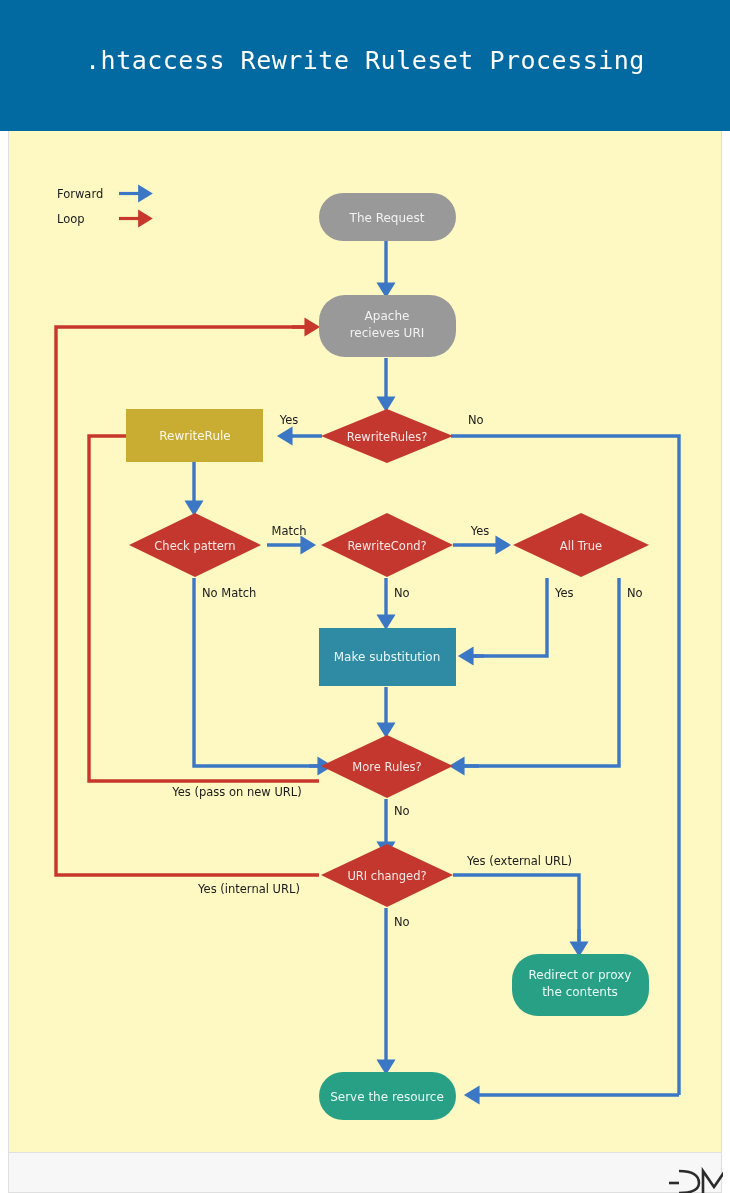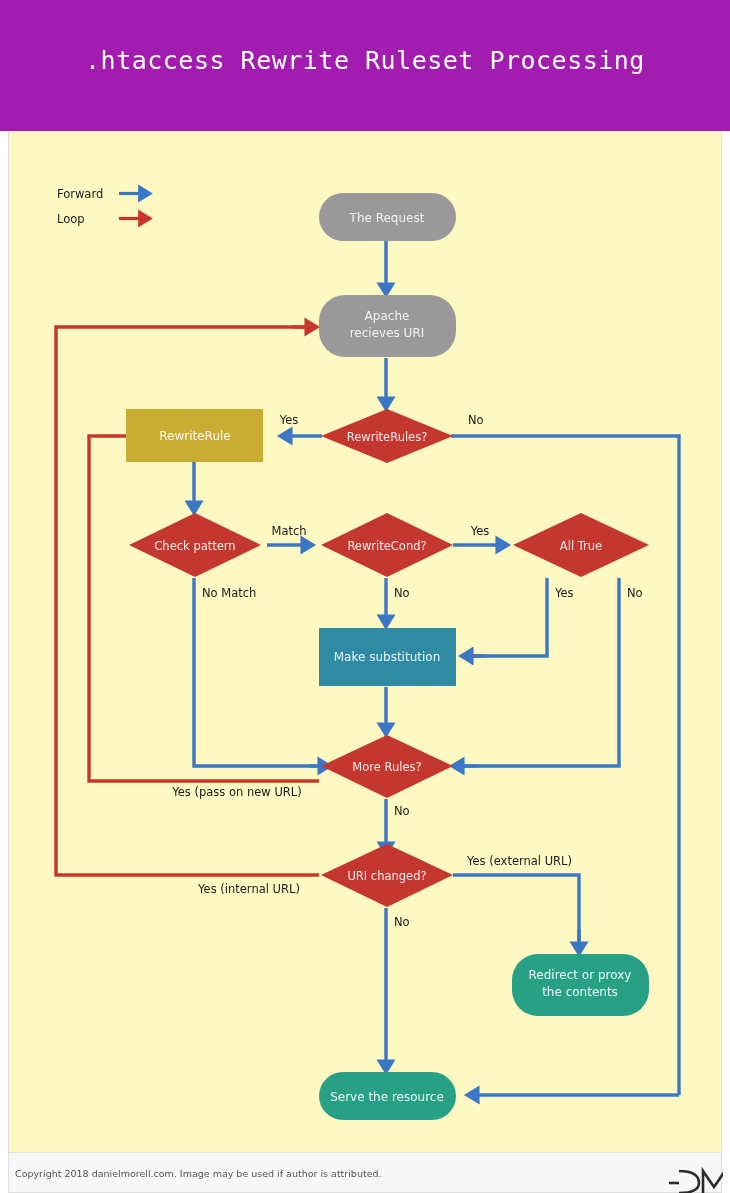--- a/index.html
+++ b/index.html
@@ -14,21 +14,21 @@
   }
   #page {
     position: relative;
     width: 730px; height: 1193px;
     background: #ffffff;
   }
   
   #header {
     position: absolute; left: 0; top: 0;
     width: 730px; height: 131px;
-    background: #a21caf;
+    background: #0369a1;
   }
   #header-title {
     position: absolute;
     left: 0; top: 46px; width: 730px;
     text-align: center;
     color: #ffffff;
     font-family: "DejaVu Sans Mono", "Liberation Mono", monospace;
     font-size: 25px;
     letter-spacing: 0.5px;
     white-space: nowrap;
@@ -252,21 +252,20 @@
 
         <text x="240" y="762" text-anchor="middle">Yes (internal URL)</text>
         <text x="458" y="734">Yes (external URL)</text>
         <text x="385" y="795">No</text>
       </g>
     </svg>
   </div>
 
   <div id="footer">
     <div id="footer-inner">
-      <div id="footer-text">Copyright 2018 danielmorell.com. Image may be used if author is attributed.</div>
       <div id="footer-logo">
         <svg width="54" height="40" viewBox="0 0 54 40">
           <g fill="none" stroke="#2b2b2b" stroke-width="2.6">
             <path d="M-4,24 L10,24"></path>
             <path d="M10,12 Q30,12 30,24 Q30,34 10,34"></path>
             <path d="M34,34 L34,12 L45,28 L56,12 L56,34"></path>
           </g>
         </svg>
       </div>
     </div>

